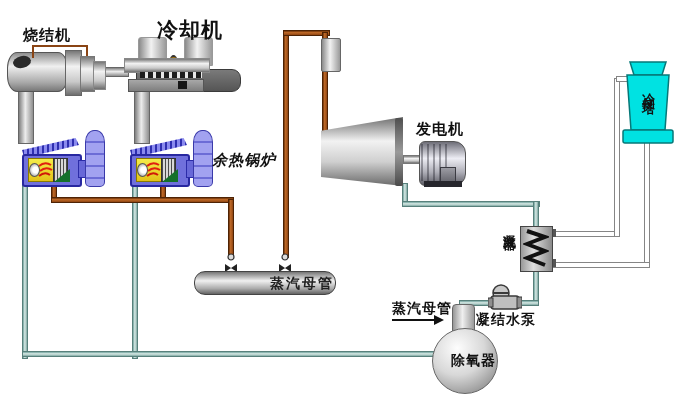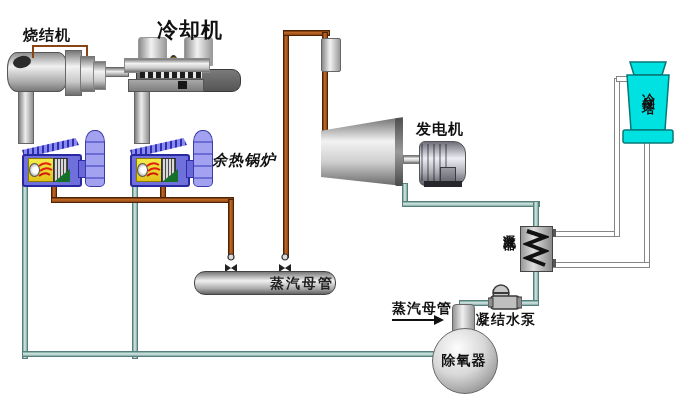--- a/index.html
+++ b/index.html
@@ -159,16 +159,16 @@
   <div class="lbl" style="left:476px;top:311px;">凝结水泵</div>
 
   <div class="lbl" style="left:392px;top:300px;">蒸汽母管</div>
   <svg class="abs" style="left:392px;top:315px;" width="52" height="10" viewBox="0 0 52 10">
     <line x1="0" y1="5" x2="43" y2="5" stroke="#111" stroke-width="2"></line>
     <polygon points="42,0 52,5 42,10" fill="#111"></polygon>
   </svg>
 
   <div class="abs" style="left:452px;top:304px;width:21px;height:28px;border:1px solid #666;border-radius:4px 4px 0 0;background:linear-gradient(90deg,#969696,#EFEFEF 45%,#9A9A9A);"></div>
   <div class="abs" style="left:432px;top:328px;width:64px;height:64px;border:1px solid #666;border-radius:50%;background:radial-gradient(circle at 38% 30%,#FDFDFD,#D8D8D8 45%,#8F8F8F 85%,#757575);"></div>
-  <div class="lbl" style="left:432px;top:352px;width:64px;text-align:center;">除氧器</div>
+  <div class="lbl" style="left:432px;top:352px;width:64px;text-align:right;">除氧器</div>
 
 
 </div>
 
 </body></html>

